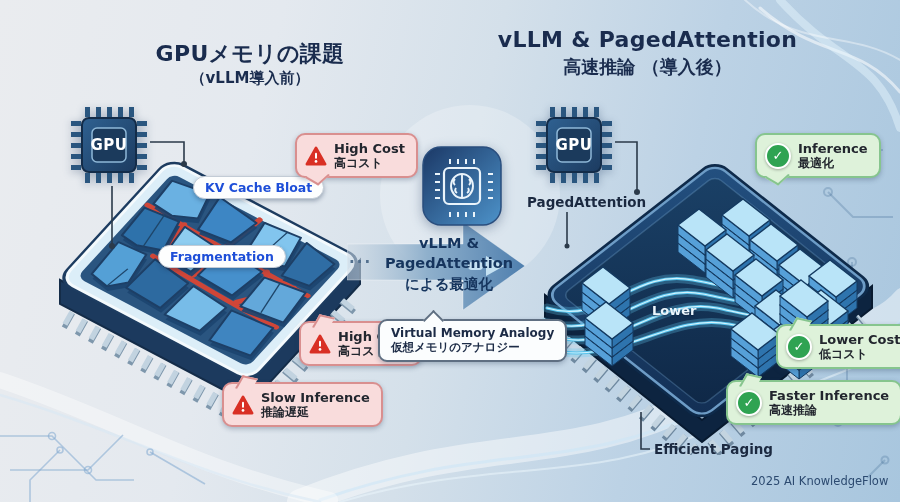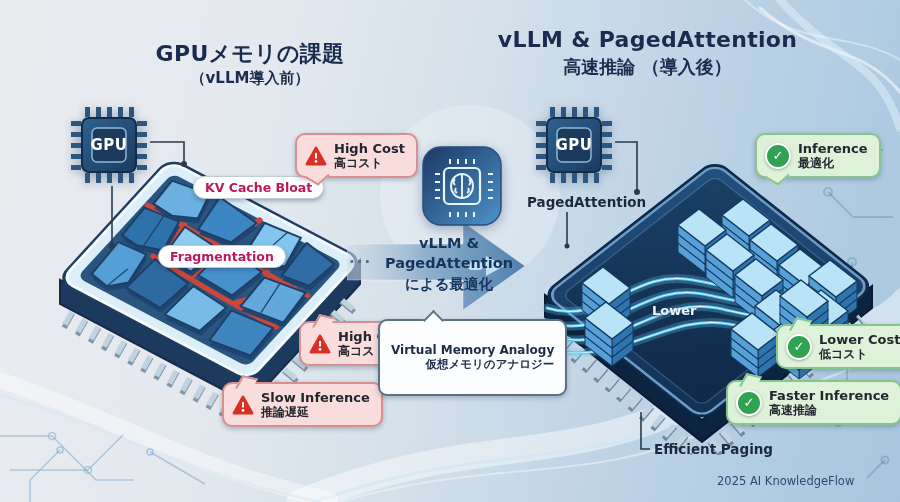--- a/index.html
+++ b/index.html
@@ -12,21 +12,21 @@
   .abs{position:absolute;}
   .title{position:absolute;text-align:center;color:#1a2c4e;font-weight:bold;line-height:1.3;}
   .title .t1{display:block;font-size:22px;letter-spacing:.3px;}
   .title-left .t2{display:block;font-size:15px;}
   .title-right .t1{font-size:22px;}
   .title-right .t2{display:block;font-size:18px;}
   .gpu-icon{position:absolute;width:82px;height:82px;filter:drop-shadow(0 2px 4px rgba(20,50,90,.35));}
   .gpu-label{position:absolute;inset:0;display:flex;align-items:center;justify-content:center;
     color:#fff;font-weight:bold;font-size:15px;letter-spacing:.5px;}
   .pill{position:absolute;background:#fdfefe;border:1.5px solid #c3ccd6;border-radius:13px;
-    padding:3px 11px;font-size:12.5px;font-weight:bold;color:#be185d;
+    padding:3px 11px;font-size:12.5px;font-weight:bold;color:#1d4ed8;
     box-shadow:0 2px 4px rgba(30,50,80,.35);white-space:nowrap;z-index:6;}
   .bubble{position:absolute;display:flex;gap:7px;align-items:center;
     padding:6px 11px 6px 8px;border-radius:10px;box-shadow:0 2px 5px rgba(40,60,90,.3);z-index:7;}
   .warn{background:#f9dcdc;border:2px solid #d98f8f;margin-top:16px;}
   .good{background:#def2da;border:2px solid #86c58e;}
   .bubble-text{display:flex;flex-direction:column;line-height:1.18;}
   .bubble-text .en{font-size:13px;font-weight:bold;color:#22262e;white-space:nowrap;}
   .bubble-text .ja{font-size:12px;font-weight:bold;color:#22262e;white-space:nowrap;}
   .tail{position:absolute;width:13px;height:13px;z-index:-1;}
   .warn .tail{background:#f9dcdc;}
@@ -34,21 +34,21 @@
   .tail-bl{bottom:-8px;left:13px;border-right:2px solid #d98f8f;border-bottom:2px solid #d98f8f;
     transform:rotate(30deg) skewX(-18deg);}
   .tail-tl{top:-8px;left:15px;border-left:2px solid #d98f8f;border-top:2px solid #d98f8f;
     transform:rotate(30deg) skewY(-18deg);}
   .good .tail-bl{border-color:#86c58e;}
   .good .tail-tl{border-color:#86c58e;}
   .check-icon{width:22px;height:22px;min-width:22px;border-radius:50%;background:#2fa352;color:#fff;
     display:flex;align-items:center;justify-content:center;font-size:13px;font-weight:bold;
     border:2px solid #fff;box-shadow:0 1px 3px rgba(0,0,0,.3);}
   .analogy{position:absolute;background:#fbfdfe;border:2px solid #5f6f82;border-radius:9px;
-    padding:22px 11px;text-align:right;box-shadow:0 2px 5px rgba(40,60,90,.3);z-index:7;}
+    padding:5px 11px;text-align:left;box-shadow:0 2px 5px rgba(40,60,90,.3);z-index:7;}
   .analogy .l1{display:block;font-size:12px;font-weight:bold;color:#1c2b46;white-space:nowrap;}
   .analogy .l2{display:block;font-size:11.5px;font-weight:bold;color:#1c2b46;white-space:nowrap;}
   .tail-analogy{top:-8px;left:46px;background:#fbfdfe;border-top:2px solid #5f6f82;
     border-left:2px solid #5f6f82;transform:rotate(45deg);}
   .plain-label{position:absolute;font-weight:bold;color:#1b2940;white-space:nowrap;z-index:6;}
   .arrow-text{position:absolute;left:374px;top:233px;width:150px;text-align:center;font-weight:bold;
     color:#16355e;font-size:14.5px;line-height:1.4;z-index:5;}
   .arrow-text span{display:block;}
   .arrow-dots{position:absolute;left:349px;top:253px;color:#53708e;font-weight:bold;font-size:15px;
     letter-spacing:2px;z-index:5;}
@@ -402,15 +402,15 @@
   </div>
   <div class="bubble good" style="left:726px;top:380px;">
     <span class="tail tail-tl"></span>
     <span class="check-icon">✓</span>
     <span class="bubble-text">
       <span class="en">Faster Inference</span>
       <span class="ja">高速推論</span>
     </span>
   </div>
 
-  <div class="credit" style="left:717px;top:474px;text-align:center;">2025 AI KnowledgeFlow</div>
+  <div class="credit" style="left:751px;top:474px;text-align:center;">2025 AI KnowledgeFlow</div>
 
 </div>
 
 </body></html>

